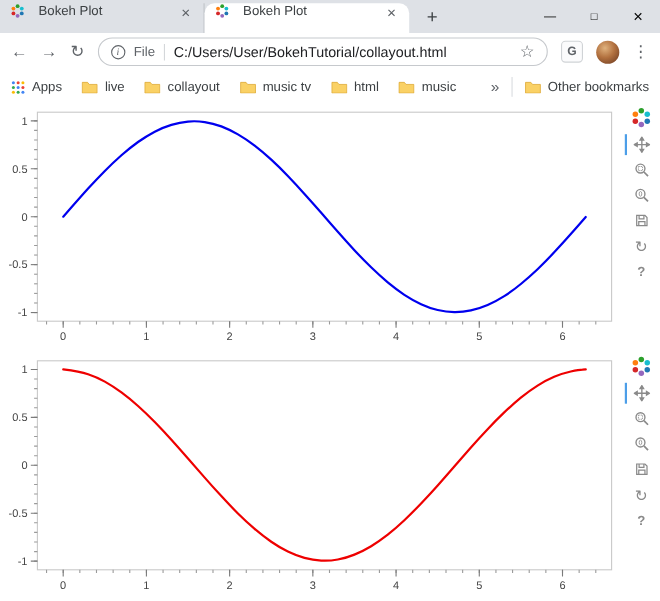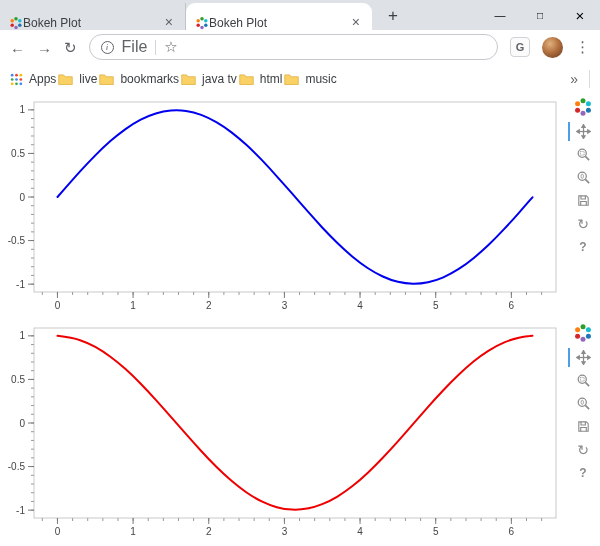--- a/index.html
+++ b/index.html
@@ -1,46 +1,46 @@
 <!DOCTYPE html>
 <html><head>
 <meta charset="utf-8">
 <style>
   *{box-sizing:border-box;margin:0;padding:0}
   html,body{width:600px;height:546px}
   body{font-family:"Liberation Sans",sans-serif;background:#fff;overflow:hidden;-webkit-font-smoothing:antialiased}
 
   
   .tabstrip{height:30px;background:#dee1e6;display:flex;align-items:flex-end;position:relative}
-  .tab{display:flex;align-items:flex-end;gap:0;height:27px;padding:0 9px;width:186px}
+  .tab{display:flex;align-items:flex-start;gap:12px;height:27px;padding:0 9px;width:186px}
   .tab.inactive{color:#3c4043;border-right:1px solid #bfc3c7}
   .tab.active{background:#fff;border-radius:9px 9px 0 0;border-right:none}
   .favicon{width:14px;height:14px;flex:0 0 auto;display:flex}
   .tab-title{font-size:12px;color:#3c4043;flex:1;white-space:nowrap;overflow:hidden}
   .tab-close{font-size:14px;color:#5f6368;line-height:1;padding:1px 3px;border-radius:50%;cursor:default}
   .newtab{align-self:center;margin-left:8px;font-size:17px;color:#3c4043;padding:0 8px;line-height:1}
   .wincontrols{position:absolute;right:0;top:0;height:30px;display:flex;align-items:center}
   .wincontrols span{width:40px;text-align:center;color:#000}
   .ctl-min{font-size:11px}.ctl-max{font-size:10px}.ctl-close{font-size:15px}
 
   
   .navbar{height:34px;background:#fff;display:flex;align-items:center;padding:0 10px;gap:12px}
   .navicon{font-size:15px;color:#5f6368;line-height:1}
   .urlbar{flex:1;height:26px;border:1px solid #c6c9cd;border-radius:13px;display:flex;align-items:center;gap:8px;padding:0 11px;background:#fff;min-width:0}
   .info-icon{width:13px;height:13px;border:1.2px solid #5f6368;border-radius:50%;color:#5f6368;font-size:9px;font-style:italic;font-family:"Liberation Serif",serif;display:flex;align-items:center;justify-content:center;flex:0 0 auto}
-  .scheme{font-size:16px;color:#5f6368}
+  .scheme{font-size:12px;color:#5f6368}
   .vsep{width:1px;height:15px;background:#d4d7da;flex:0 0 auto}
   .urltext{font-size:13px;color:#202124;flex:1;white-space:nowrap;overflow:hidden}
   .star{font-size:15px;color:#5f6368}
   .gbadge{width:20px;height:20px;border:1px solid #d0d3d6;border-radius:4px;display:flex;align-items:center;justify-content:center;font-size:11px;font-weight:bold;color:#5f6368;background:#fbfbfc}
   .avatar{width:21px;height:21px;border-radius:50%;background:radial-gradient(circle at 38% 32%,#e0b27e 0%,#b2713f 45%,#7a4526 85%);flex:0 0 auto}
   .menu{font-size:15px;color:#5f6368;letter-spacing:0}
 
   
-  .bookmarksbar{height:30px;background:#fff;display:flex;align-items:center;padding:0 10px;gap:2px}
+  .bookmarksbar{height:30px;background:#fff;display:flex;align-items:center;padding:0 10px;gap:18px}
   .bm{display:flex;align-items:center;gap:6px;font-size:12px;color:#3c4043;white-space:nowrap}
   .bm svg{flex:0 0 auto}
   .bm-right{margin-left:auto;display:flex;align-items:center;gap:11px}
   .overflow{font-size:14px;color:#5f6368}
   .bardiv{width:1px;height:18px;background:#dadce0}
 
   
   .content{background:#fff}
   .fig{display:flex;height:226px}
   svg.plot{display:block;flex:0 0 auto}
@@ -96,20 +96,21 @@
   </div>
 
   <div class="navbar">
     <span class="navicon">←</span>
     <span class="navicon">→</span>
     <span class="navicon">↻</span>
     <div class="urlbar">
       <span class="info-icon">i</span>
       <span class="scheme">File</span>
       <span class="vsep"></span>
+      <span class="urltext">C:/Users/User/BokehTutorial/collayout.html</span>
       <span class="star">☆</span>
     </div>
     <span class="gbadge">G</span>
     <span class="avatar"></span>
     <span class="menu">⋮</span>
   </div>
 
   <div class="bookmarksbar">
     <div class="bm">
       <svg viewBox="0 0 18 18" width="13" height="13">
@@ -130,43 +131,49 @@
     <div class="bm">
       <svg viewBox="0 0 20 16" width="15" height="12">
           <path d="M1 2.5h6.5l2 2.5H19v10.5H1z" fill="#fad165" stroke="#deab3a" stroke-width="1"></path>
         </svg>
       <span>live</span>
     </div>
     <div class="bm">
       <svg viewBox="0 0 20 16" width="15" height="12">
           <path d="M1 2.5h6.5l2 2.5H19v10.5H1z" fill="#fad165" stroke="#deab3a" stroke-width="1"></path>
         </svg>
-      <span>bookmarks</span>
+      <span>collayout</span>
     </div>
     <div class="bm">
       <svg viewBox="0 0 20 16" width="15" height="12">
           <path d="M1 2.5h6.5l2 2.5H19v10.5H1z" fill="#fad165" stroke="#deab3a" stroke-width="1"></path>
         </svg>
-      <span>java tv</span>
+      <span>music tv</span>
     </div>
     <div class="bm">
       <svg viewBox="0 0 20 16" width="15" height="12">
           <path d="M1 2.5h6.5l2 2.5H19v10.5H1z" fill="#fad165" stroke="#deab3a" stroke-width="1"></path>
         </svg>
       <span>html</span>
     </div>
     <div class="bm">
       <svg viewBox="0 0 20 16" width="15" height="12">
           <path d="M1 2.5h6.5l2 2.5H19v10.5H1z" fill="#fad165" stroke="#deab3a" stroke-width="1"></path>
         </svg>
       <span>music</span>
     </div>
     <div class="bm-right">
       <span class="overflow">»</span>
       <span class="bardiv"></span>
+      <div class="bm">
+        <svg viewBox="0 0 20 16" width="15" height="12">
+            <path d="M1 2.5h6.5l2 2.5H19v10.5H1z" fill="#fad165" stroke="#deab3a" stroke-width="1"></path>
+          </svg>
+        <span>Other bookmarks</span>
+      </div>
     </div>
   </div>
 
   <div class="content">
 
     <div class="fig">
       <svg class="plot" width="566" height="226">
           <rect x="34" y="8" width="522" height="190" fill="#ffffff" stroke="#c9c9c9"></rect>
           <line x1="42.32173913043478" y1="198" x2="42.32173913043478" y2="201" stroke="#9a9a9a" stroke-width="1"></line>
           <line x1="57.45217391304348" y1="198" x2="57.45217391304348" y2="201" stroke="#9a9a9a" stroke-width="1"></line>

